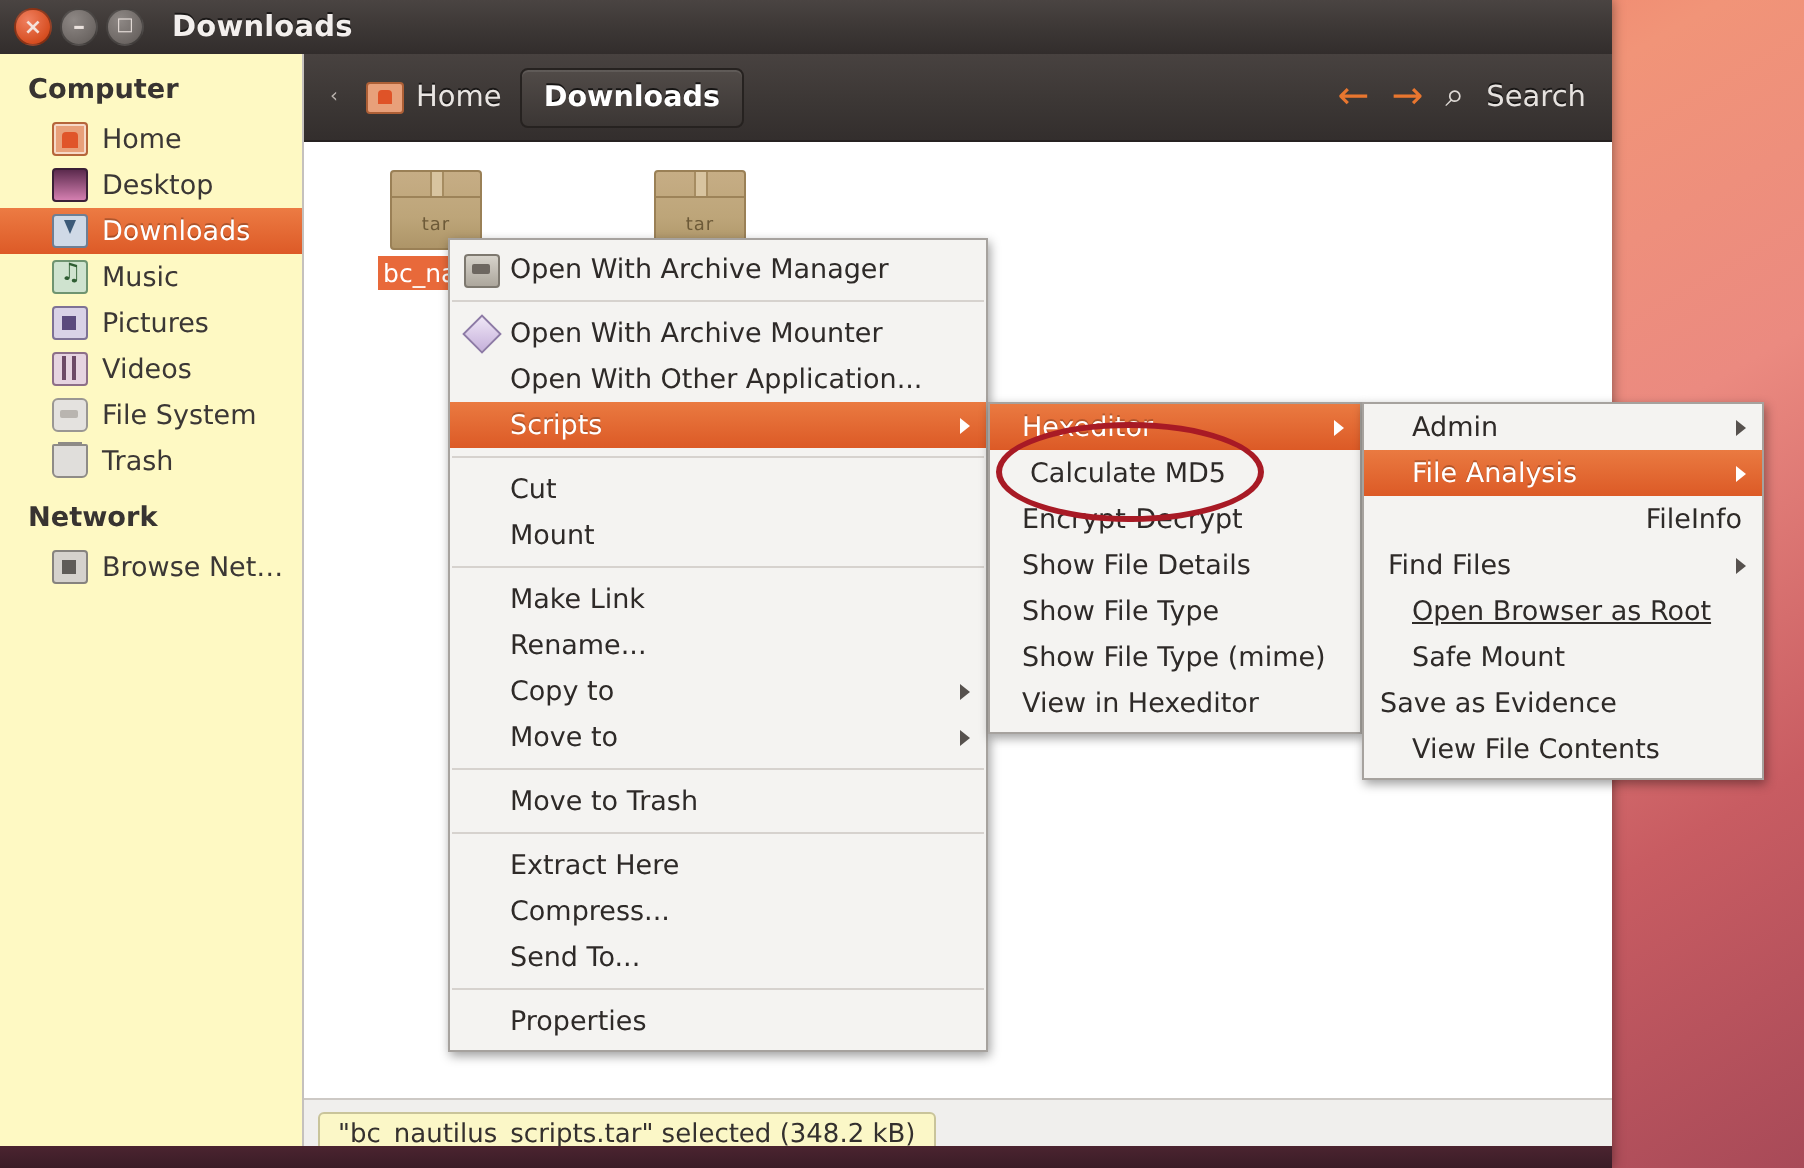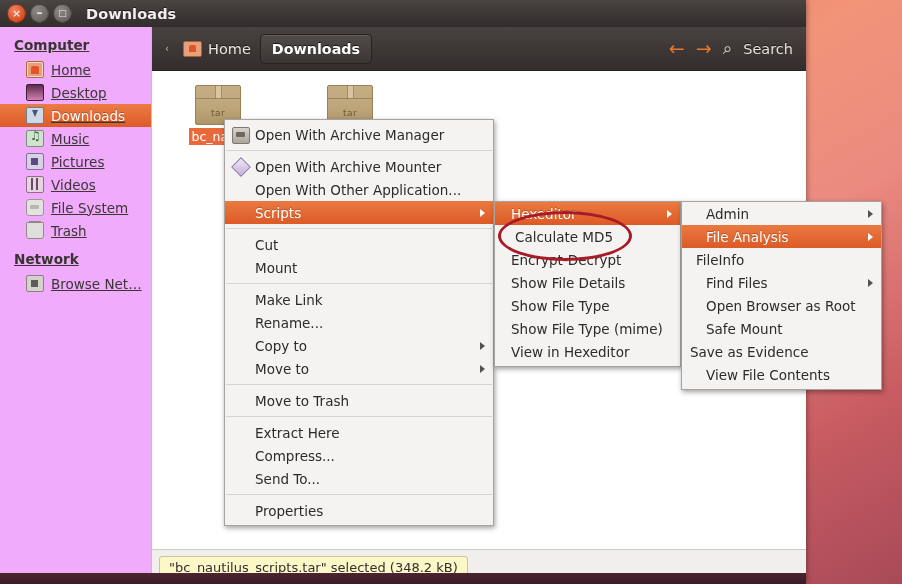--- a/index.html
+++ b/index.html
@@ -45,27 +45,26 @@
   #wintitle {
     color: #f3efed; font-size: 14.5px; font-weight: bold;
     margin-left: 14px; letter-spacing: .1px;
     text-shadow: 0 -1px 0 rgba(0,0,0,.6);
   }
 
   
   #sidebar {
     position: absolute; left: 0; top: 27px;
     width: 152px; height: 557px;
-    background: #f0abfc;
+    background: #fef9c3;
     border-right: 1px solid #c5c1bd;
     font-size: 13.5px;
     color: #3b3735;
     padding-top: 6px;
     box-sizing: border-box;
-    text-decoration: underline;
   }
   .side-head {
     font-weight: bold; font-size: 13.6px; color: #383431;
     padding: 4px 0 5px 14px;
   }
   .side-item {
     display: flex; align-items: center; gap: 7px;
     height: 23px; padding-left: 26px;
     font-size: 13.5px; color: #3b3735;
   }
@@ -432,28 +431,28 @@
 
 <div class="menu" id="bcmenu" style="left:681px; top:201px; width:201px; padding:0 0 3px 0;">
   <div class="mi" style="padding-left:24px;">
     <span>Admin</span>
     <span class="arrow"></span>
   </div>
   <div class="mi hl" style="padding-left:24px;">
     <span>File Analysis</span>
     <span class="arrow"></span>
   </div>
-  <div class="mi" style="padding-left:14px;">
+  <div class="mi" style="padding-left:14px;justify-content:flex-end;">
     <span>FileInfo</span>
   </div>
-  <div class="mi" style="padding-left:24px;">
+  <div class="mi" style="padding-left:12px;">
     <span>Find Files</span>
     <span class="arrow"></span>
   </div>
-  <div class="mi" style="padding-left:24px;">
+  <div class="mi" style="padding-left:24px;text-decoration:underline;">
     <span>Open Browser as Root</span>
   </div>
   <div class="mi" style="padding-left:24px;">
     <span>Safe Mount</span>
   </div>
   <div class="mi" style="padding-left:8px;">
     <span>Save as Evidence</span>
   </div>
   <div class="mi" style="padding-left:24px;">
     <span>View File Contents</span>

